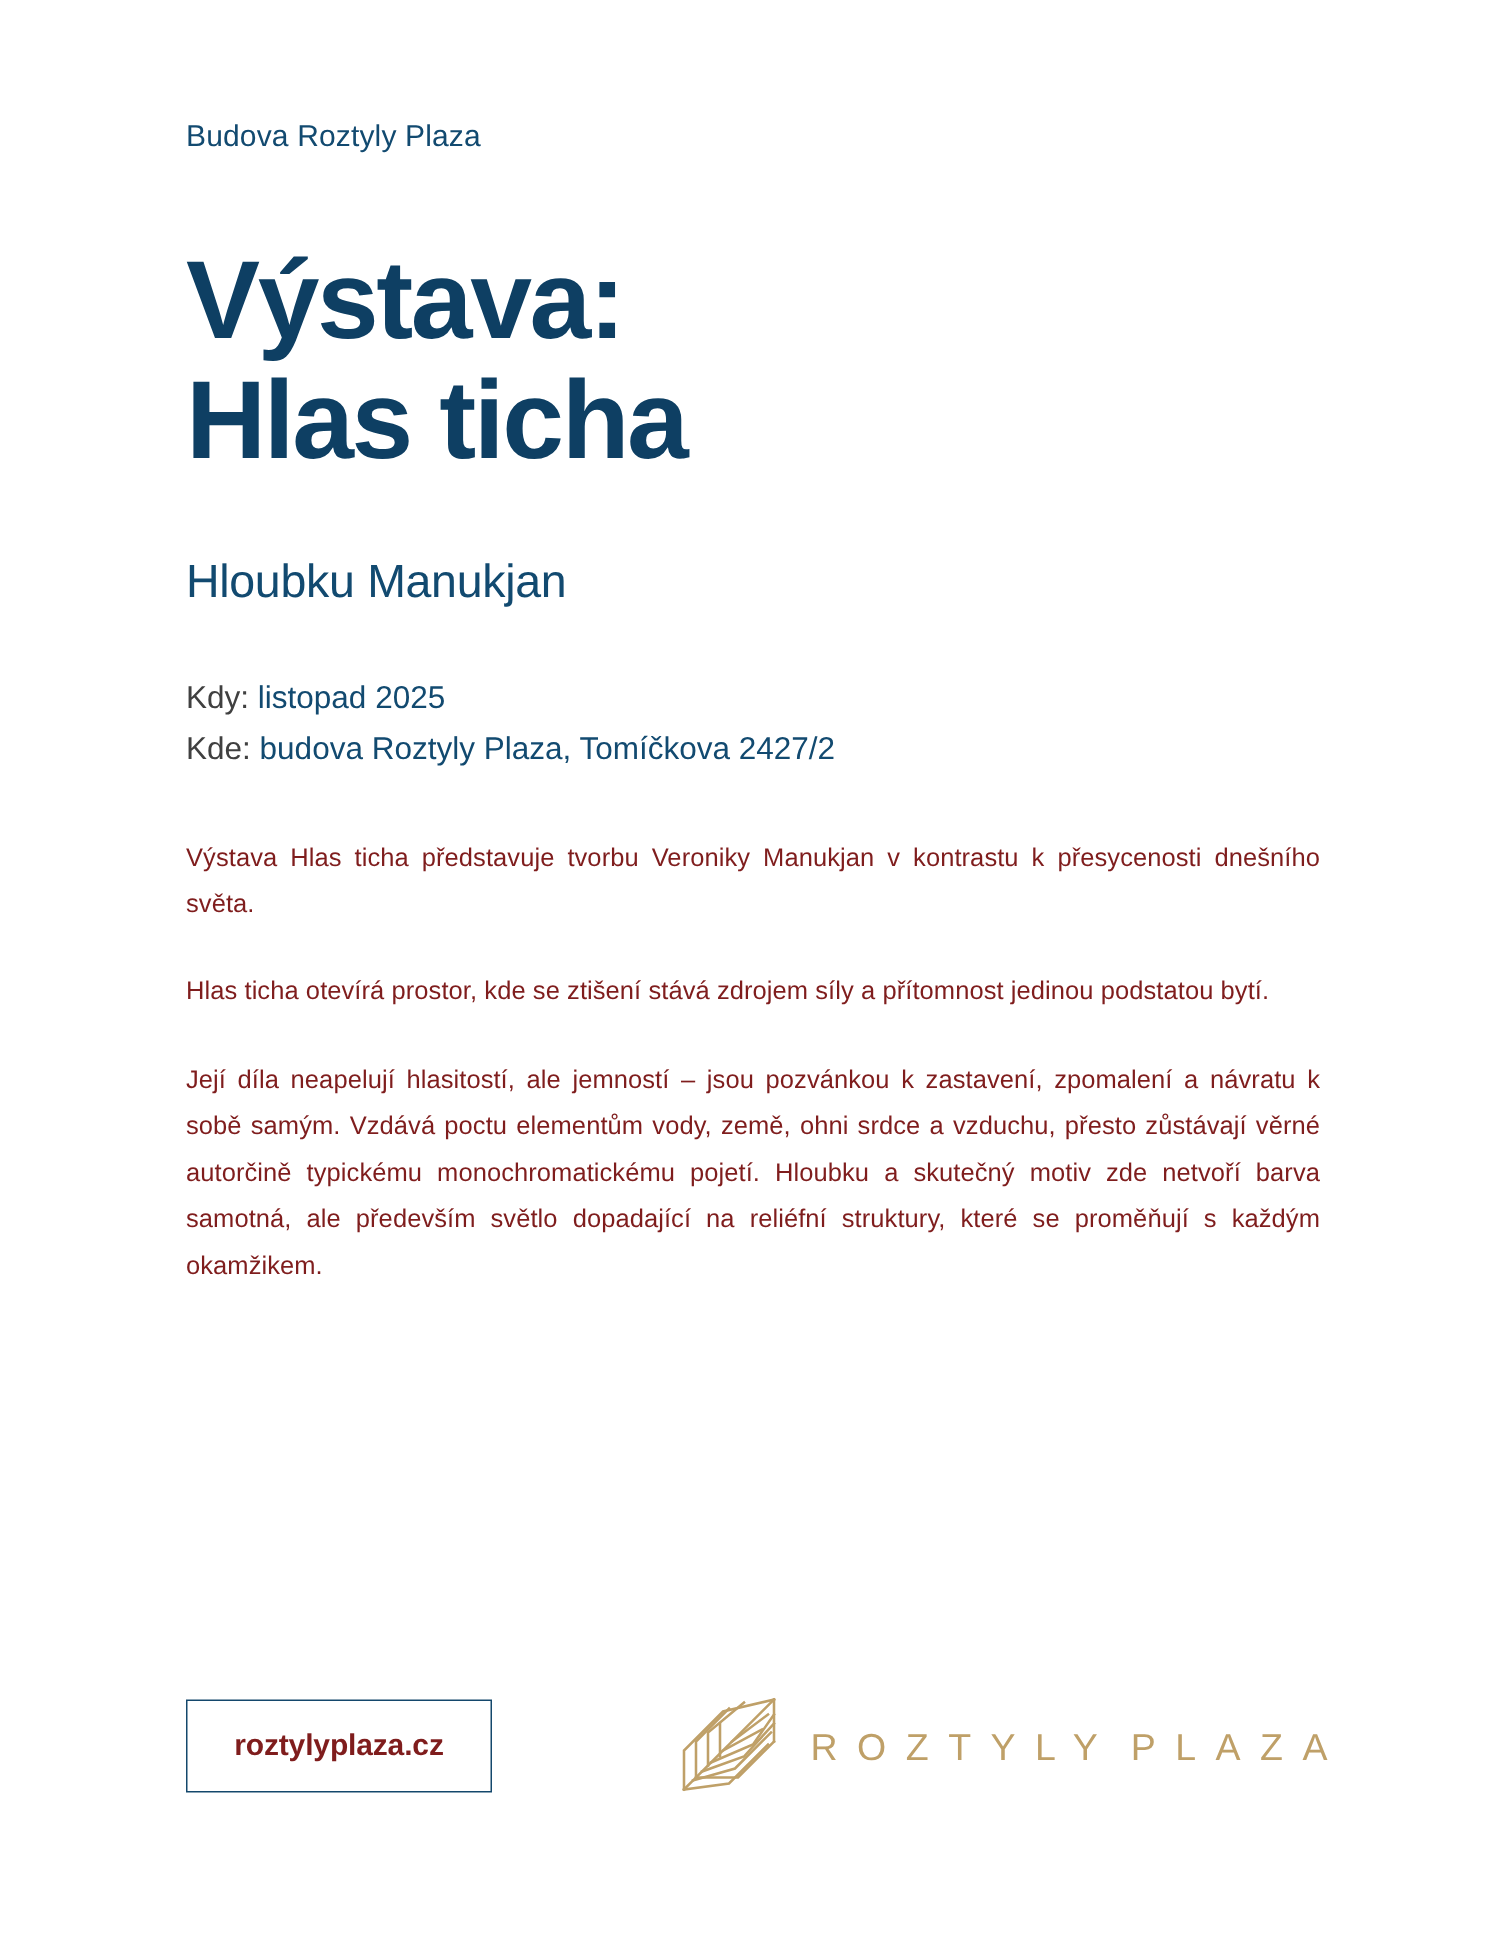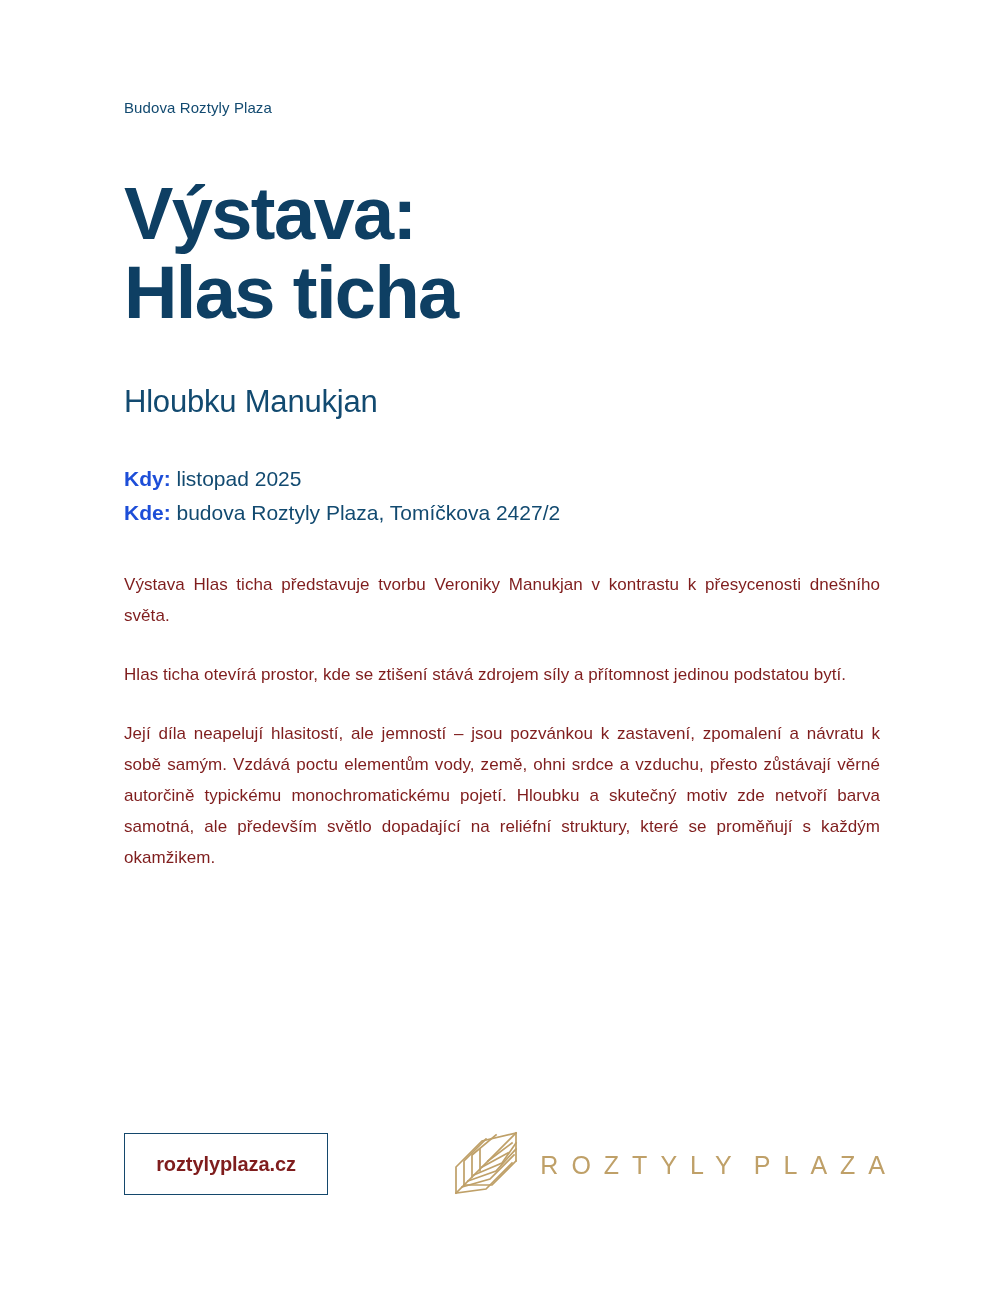--- a/index.html
+++ b/index.html
@@ -19,22 +19,22 @@
 
   .content {
     position: absolute;
     left: 124px;
     top: 0;
     width: 756px;
   }
 
   
   .eyebrow {
-    margin-top: 98px;
-    font-size: 15px;
+    margin-top: 78px;
+    font-size: 20px;
     line-height: 1.3;
     color: #124A70;
     font-weight: 400;
     letter-spacing: 0.1px;
   }
 
   
   .headline {
     margin-top: 56px;
     font-size: 74px;
@@ -60,22 +60,22 @@
 
   
   .meta {
     margin-top: 42px;
     font-size: 21px;
     line-height: 1.62;
     color: #124A70;
   }
   .meta-row { white-space: nowrap; }
   .meta-label {
-    font-weight: 700;
-    color: #1d4ed8;
+    font-weight: 400;
+    color: #404040;
   }
   .meta-value {
     font-weight: 400;
     color: #124A70;
   }
 
   
   .body-copy {
     margin-top: 40px;
   }

